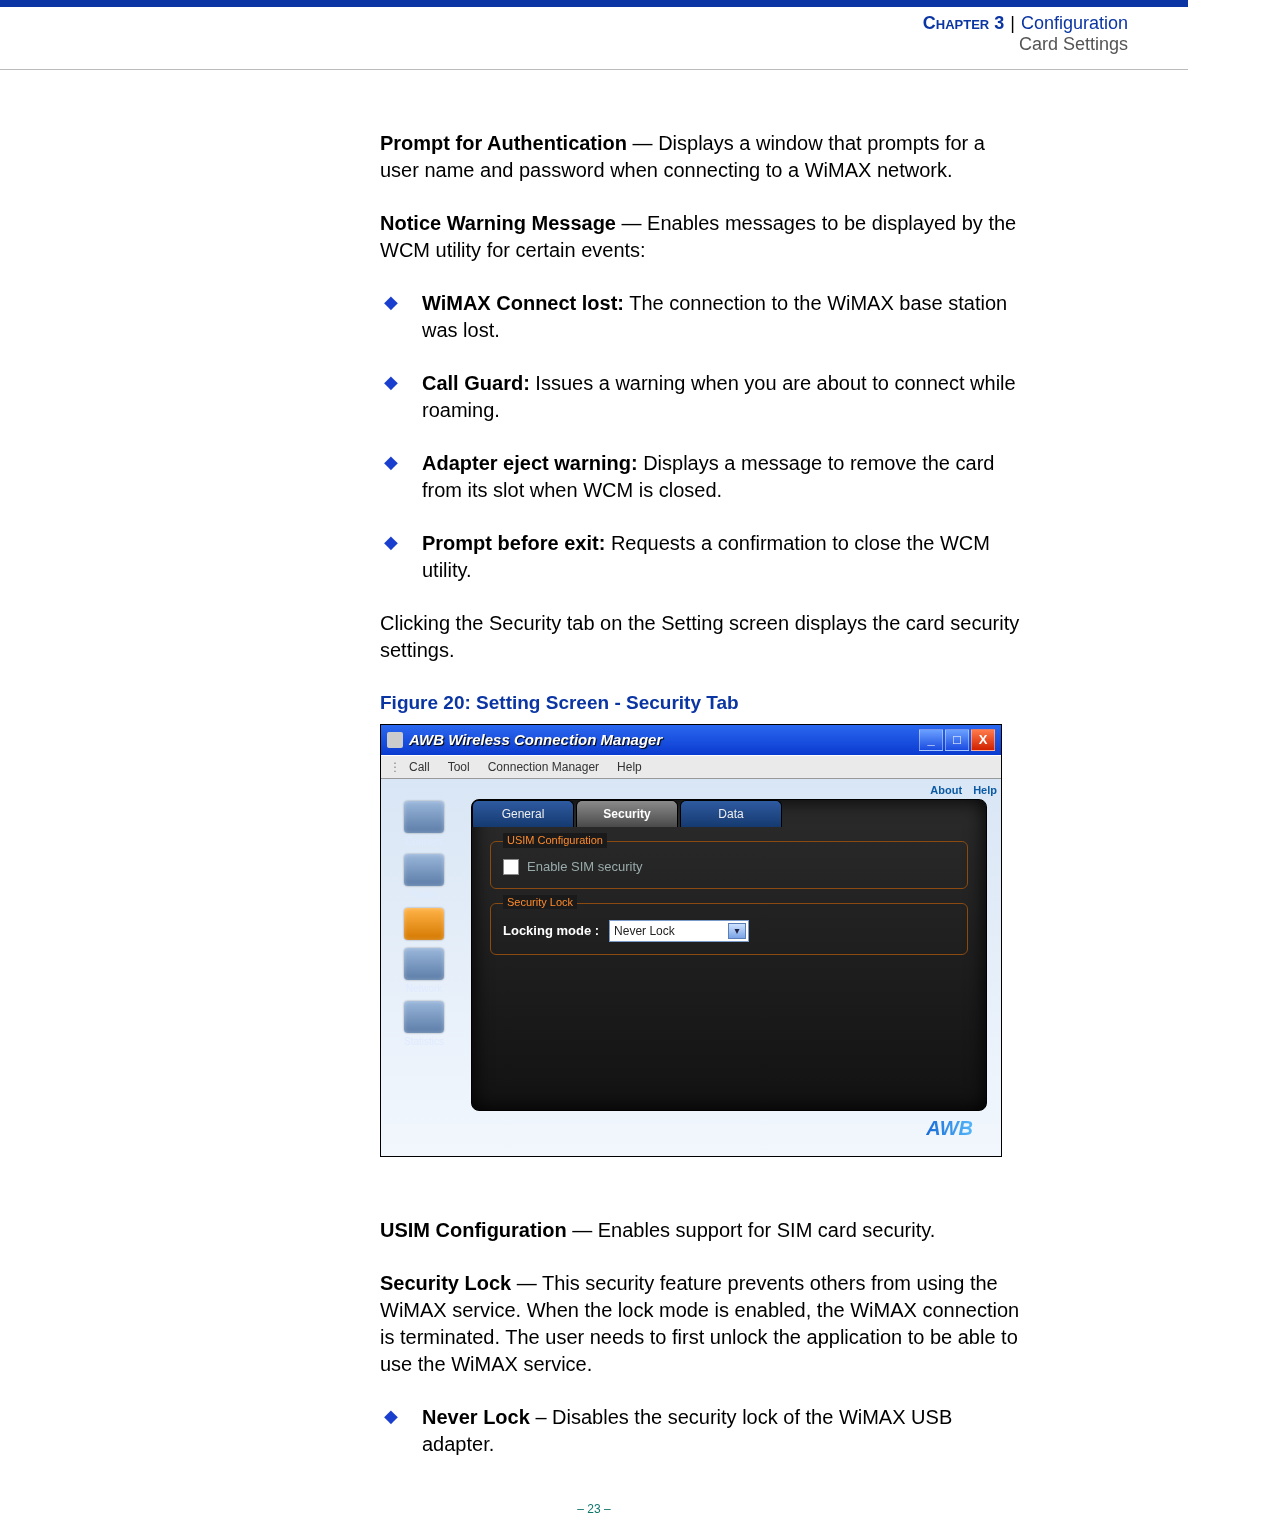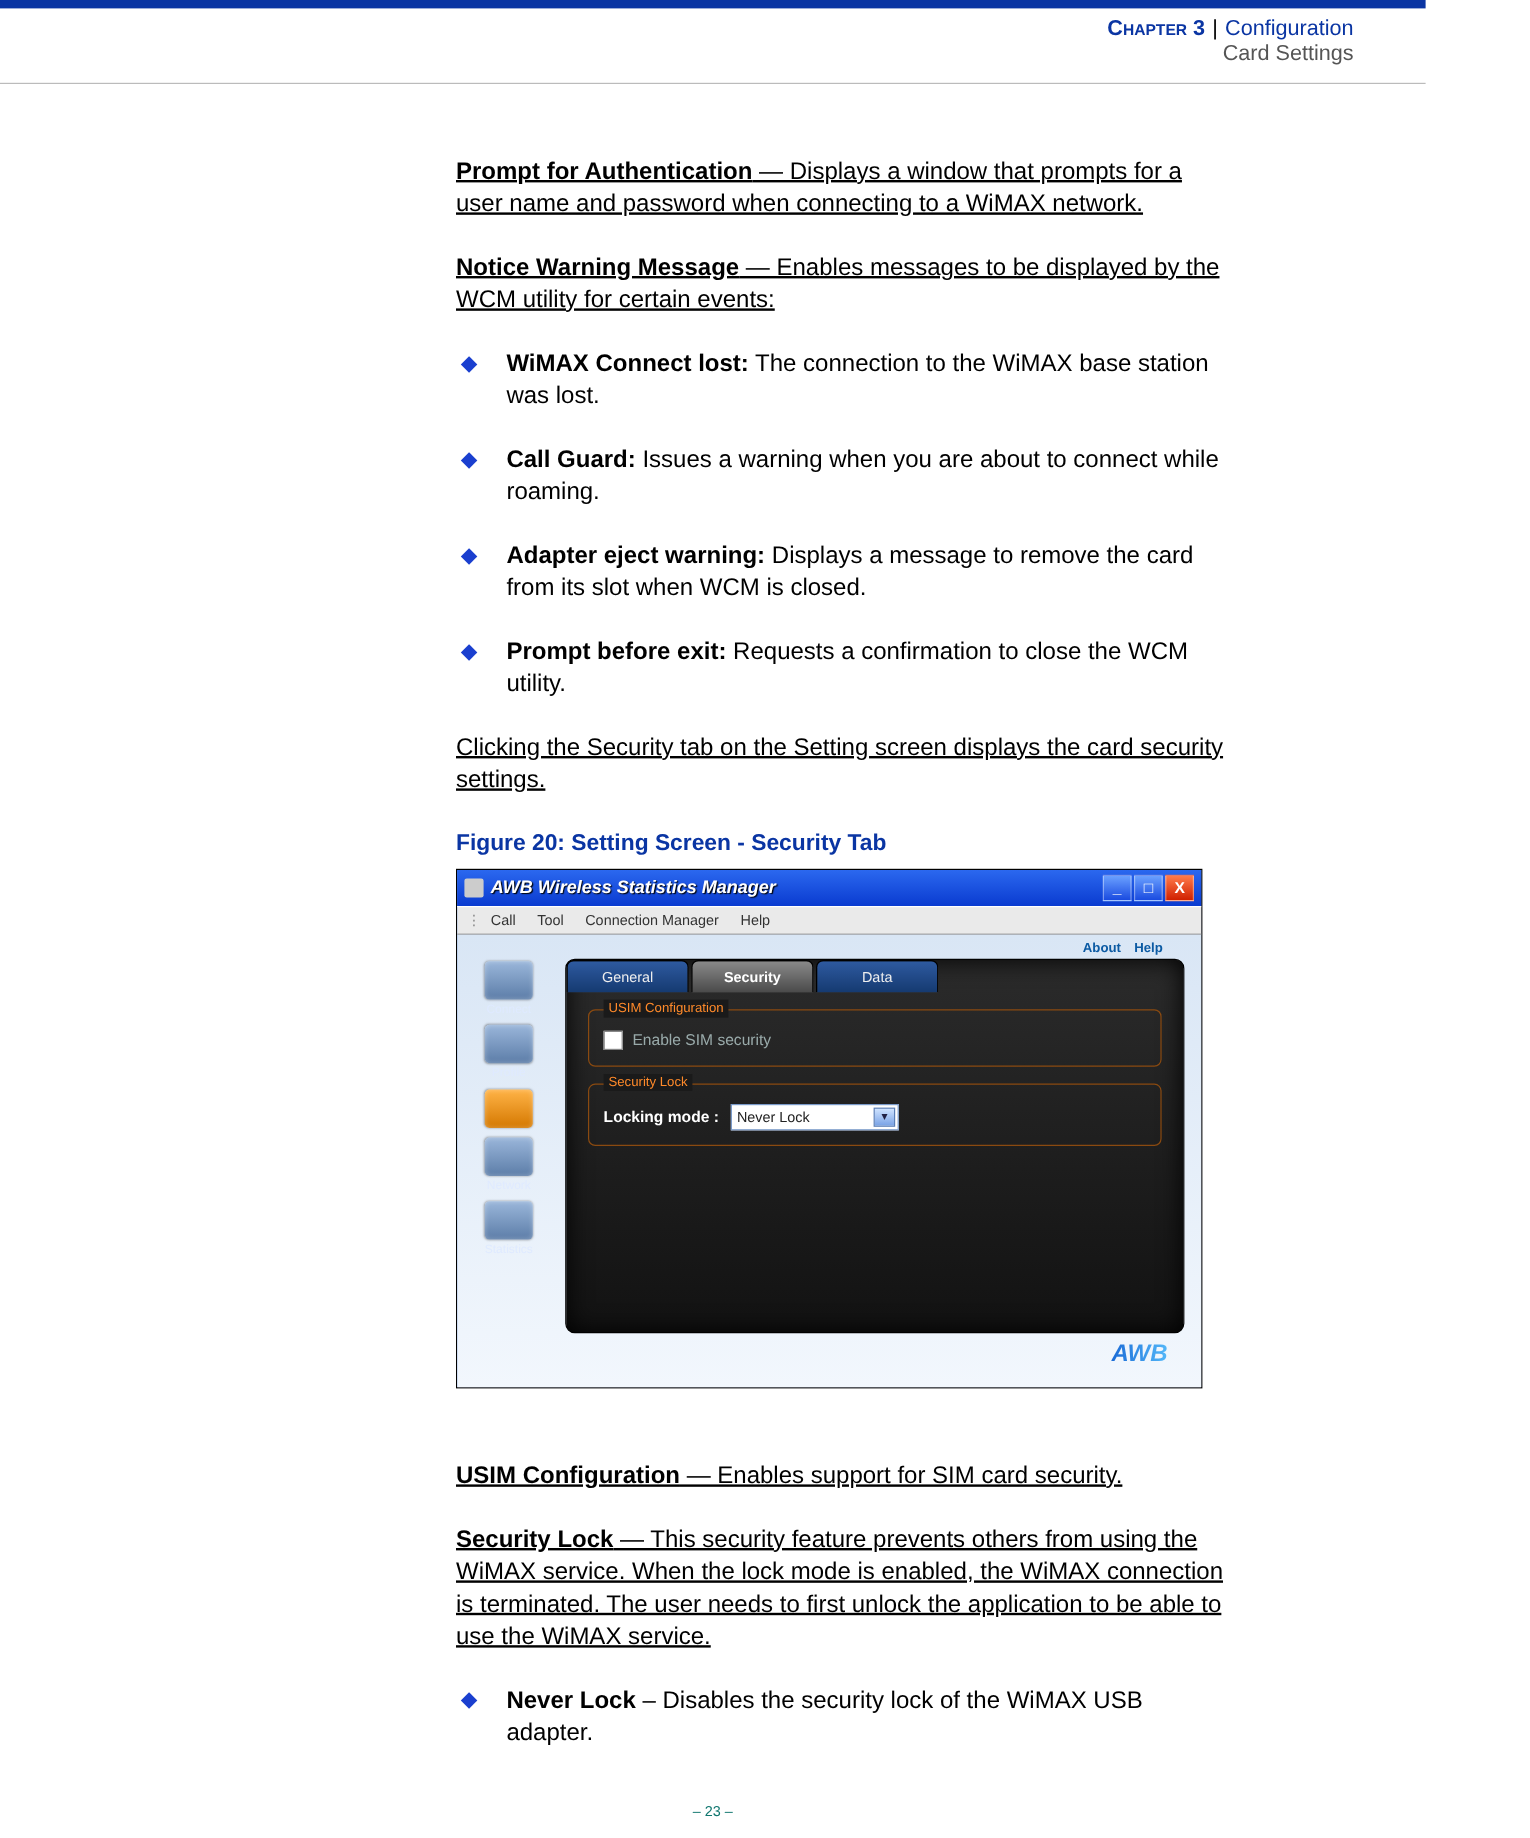--- a/index.html
+++ b/index.html
@@ -51,21 +51,20 @@
     width: 100%;
     margin-top: 4px;
   }
   .content {
     margin: 60px 160px 0 380px;
     font-size: 20px;
     line-height: 1.35;
   }
   .para {
     margin-bottom: 26px;
-    text-decoration: underline;
   }
   .para b {
     font-weight: bold;
   }
   .bullet-list {
     margin: 0 0 26px 0;
     padding: 0;
     list-style: none;
   }
   .bullet-list li {
@@ -160,21 +159,21 @@
     margin-right: -10px;
   }
   .client {
     display: flex;
     background: linear-gradient(180deg, #d9e6f5, #f2f7fd);
     position: relative;
     padding-bottom: 6px;
   }
   .top-links {
     position: absolute;
-    right: 32px;
+    right: 4px;
     top: 4px;
     font-size: 11px;
     color: #0b5aa3;
     font-weight: bold;
   }
   .top-links span + span { margin-left: 8px; }
   .sidebar {
     width: 78px;
     padding: 22px 4px 4px 4px;
     display: flex;
@@ -373,21 +372,21 @@
     </ul>
 
     <div class="para">Clicking the Security tab on the Setting screen displays the card security settings.</div>
 
     <div class="figure-caption">Figure 20:  Setting Screen - Security Tab</div>
 
     <div class="app-window">
       <div class="titlebar">
         <div class="titlebar-left">
           <div class="app-icon"></div>
-          <div class="titlebar-title">AWB Wireless Statistics Manager</div>
+          <div class="titlebar-title">AWB Wireless Connection Manager</div>
         </div>
         <div class="winbtns">
           <div class="winbtn">_</div>
           <div class="winbtn">□</div>
           <div class="winbtn close">X</div>
         </div>
       </div>
       <div class="menubar">
         <span class="grip">⋮</span>
         <span>Call</span>

